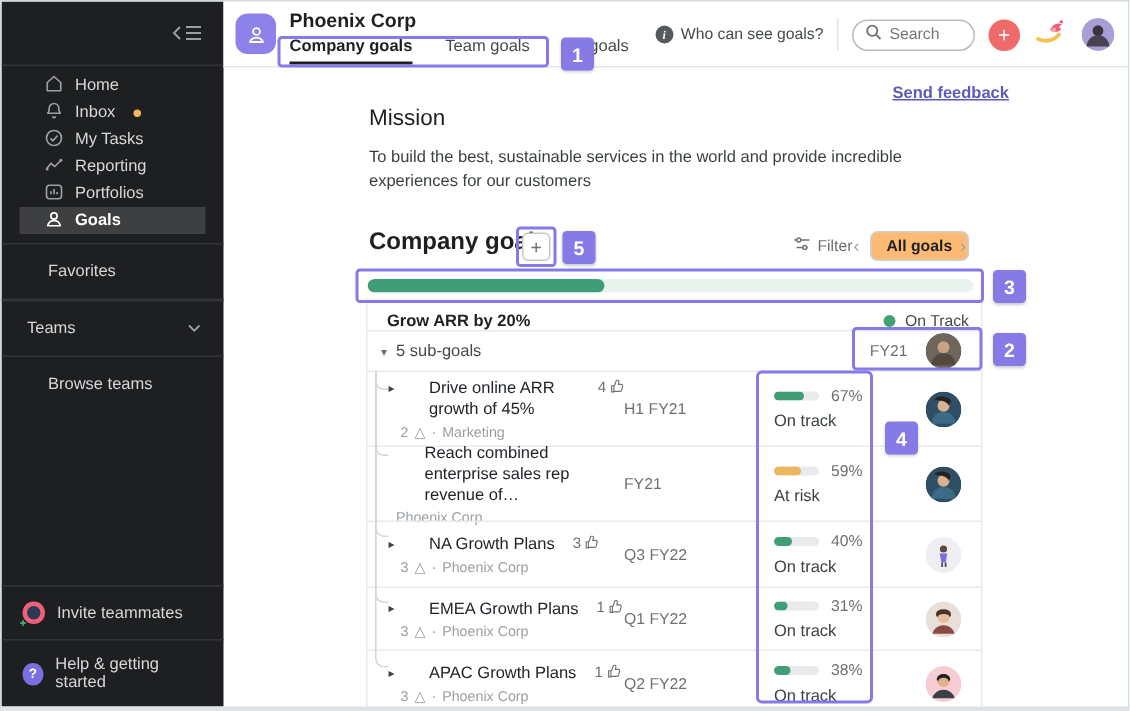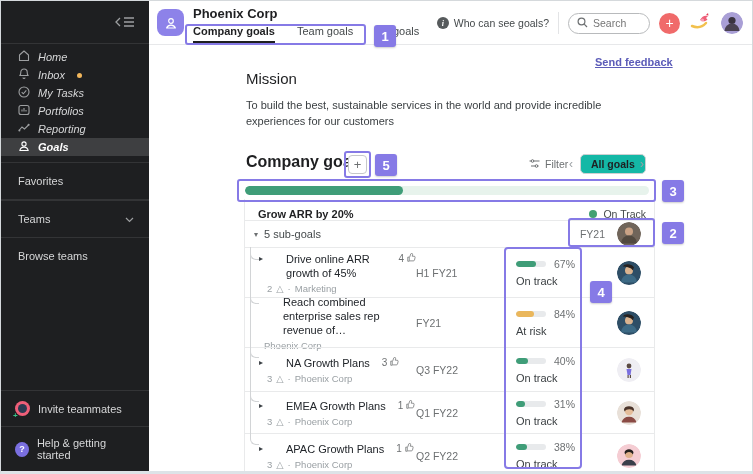--- a/index.html
+++ b/index.html
@@ -7,27 +7,27 @@
   body { font-family:"Liberation Sans","DejaVu Sans",sans-serif; }
   .screen { position:relative; width:753px; height:474px; background:#fff; overflow:hidden;
             border:1px solid #d5d9dc; border-bottom:3px solid #dde3e7; }
 
   
   .sidebar { position:absolute; left:0; top:0; width:148px; height:100%; background:#1e1f21;
              display:flex; flex-direction:column; color:#dcddde; }
   .side-top { height:43px; border-bottom:1px solid #333436; display:flex; align-items:center;
               justify-content:flex-end; padding-right:14px; flex:0 0 auto; }
   .collapse { display:flex; align-items:center; gap:2px; color:#9d9fa1; cursor:pointer; }
-  .side-nav { padding:4px 0 6px; flex:0 0 auto;font-style:italic; }
+  .side-nav { padding:4px 12px 6px; flex:0 0 auto; }
   .nav-item { display:flex; align-items:center; gap:8px; height:18px; padding-left:17px;
               font-size:11px; color:#d6d7d8; cursor:pointer; }
   .nav-item.active { background:#3e3f41; color:#fff; font-weight:bold; }
   .nav-item svg { flex:0 0 auto; }
   .side-div { border-top:1px solid #333436; }
-  .side-label { padding:12px 17px; font-size:11px; color:#d6d7d8; cursor:pointer; }
+  .side-label { padding:12px 31px; font-size:11px; color:#d6d7d8; cursor:pointer; }
   .teams-row { display:flex; align-items:center; justify-content:space-between; padding:12px 15px 12px 17px;
                font-size:11px; color:#d6d7d8; cursor:pointer; }
   .side-bottom { margin-top:auto; }
   .side-util { display:flex; align-items:center; gap:8px; padding:10px 14px; font-size:11px;
                color:#d6d7d8; cursor:pointer; }
   .notif-dot { width:5px; height:5px; border-radius:50%; background:#f2b75c; margin-left:4px; }
   .help-circle { width:15px; height:15px; border-radius:50%; background:#7a6fe0; color:#fff;
                  font-size:9px; font-weight:bold; display:flex; align-items:center; justify-content:center; }
   .invite-circle { width:15px; height:15px; border-radius:50%; background:#ef5f79; position:relative; }
   .invite-circle::after { content:""; position:absolute; left:3px; top:3px; width:9px; height:9px;
@@ -64,21 +64,21 @@
   .mission-text { position:absolute; left:245px; top:96px; width:392px; font-size:11px; line-height:16px; color:#3a3f42; }
   .section-title { position:absolute; left:245px; top:152px; font-size:16px; font-weight:bold; color:#1e1f21; }
   .add-goal-btn { position:absolute; left:347px; top:154px; width:19px; height:19px; border:1px solid #c6c8ca;
                   border-radius:4px; color:#6d7072; font-size:13px; display:flex; align-items:center;
                   justify-content:center; cursor:pointer; background:#fff; line-height:1; }
   .filter-group { position:absolute; left:528px; top:157px; display:flex; align-items:center; gap:5px;
                   font-size:10.5px; color:#6d7072; cursor:pointer; }
   .chev { position:absolute; top:156px; font-size:12px; color:#9ca1a5; cursor:pointer; }
   .range-pill { position:absolute; left:579px; top:153px; height:20px; padding:0 10px; border:1px solid #cdd0d2;
                 border-radius:5px; font-size:10.5px; font-weight:bold; color:#1e1f21; display:flex;
-                align-items:center; cursor:pointer; background:#14b8a6; }
+                align-items:center; cursor:pointer; background:#fdba74; }
   .big-bar { position:absolute; left:244px; top:185px; width:404px; height:9px; border-radius:5px;
              background:#e7f3ec; overflow:hidden; }
   .big-bar-fill { height:100%; border-radius:5px; }
 
   
   .goal-card { position:absolute; left:243px; top:198px; width:411px; height:276px;
                border-left:1px solid #e9eaeb; border-right:1px solid #e9eaeb; overflow:hidden; }
   .goal-title-row { height:21px; display:flex; align-items:flex-end; padding:0 8px 0 13px; }
   .goal-name { font-size:11px; font-weight:bold; color:#1e1f21; }
   .goal-status { margin-left:auto; display:flex; align-items:center; gap:6px; font-size:10.5px; color:#44494b; }
@@ -147,32 +147,32 @@
       </div>
       <div class="nav-item">
         <span><svg width="12" height="12" viewBox="0 0 12 12">
               <circle cx="6" cy="6" r="5" fill="none" stroke="#9d9fa1" stroke-width="1.1"></circle>
               <path d="M3.7 6.2l1.6 1.6 3-3.4" fill="none" stroke="#9d9fa1" stroke-width="1.1"></path>
             </svg></span>
         <span>My Tasks</span>
       </div>
       <div class="nav-item">
         <span><svg width="12" height="12" viewBox="0 0 12 12">
-              <rect x="1" y="1.5" width="10" height="9" rx="2" fill="none" stroke="#9d9fa1" stroke-width="1.1"></rect>
-              <path d="M4 7.5V5.5M6 7.5V4M8 7.5V6" stroke="#9d9fa1" stroke-width="1.1"></path>
-            </svg></span>
-        <span>Portfolios</span>
-      </div>
-      <div class="nav-item">
-        <span><svg width="12" height="12" viewBox="0 0 12 12">
               <path d="M1 8.5l3-3.5 2.5 2L11 2.5" fill="none" stroke="#9d9fa1" stroke-width="1.1"></path>
               <circle cx="1.4" cy="8.6" r="1" fill="#9d9fa1"></circle>
               <circle cx="10.6" cy="2.8" r="1" fill="#9d9fa1"></circle>
             </svg></span>
         <span>Reporting</span>
+      </div>
+      <div class="nav-item">
+        <span><svg width="12" height="12" viewBox="0 0 12 12">
+              <rect x="1" y="1.5" width="10" height="9" rx="2" fill="none" stroke="#9d9fa1" stroke-width="1.1"></rect>
+              <path d="M4 7.5V5.5M6 7.5V4M8 7.5V6" stroke="#9d9fa1" stroke-width="1.1"></path>
+            </svg></span>
+        <span>Portfolios</span>
       </div>
       <div class="nav-item active">
         <span><svg width="12" height="12" viewBox="0 0 12 12">
               <circle cx="6" cy="4" r="2.1" fill="none" stroke="#fff" stroke-width="1.1"></circle>
               <path d="M1.8 10.5a4.3 4.3 0 0 1 8.4 0z" fill="none" stroke="#fff" stroke-width="1.1" stroke-linejoin="round"></path>
             </svg></span>
         <span>Goals</span>
       </div>
     </nav>
     <div class="side-div"></div>
@@ -344,21 +344,21 @@
         <div class="meta">
           <span>Phoenix Corp</span>
         </div>
       </div>
       <div class="col-period">FY21</div>
       <div class="col-value">
         <div class="mini-bar-row">
           <span class="mini-bar">
               <span class="mini-fill" style="display: block; width: 59%; background-color: rgb(234, 183, 92);"></span>
             </span>
-          <span class="pct">84%</span>
+          <span class="pct">59%</span>
         </div>
         <div class="status-txt">At risk</div>
       </div>
       <div class="col-avatar">
           <span class="avatar24">
         <svg width="24" height="24" viewBox="0 0 24 24">
               <circle cx="12" cy="12" r="12" fill="#2e4e66"></circle>
               <circle cx="12" cy="9.5" r="4" fill="#d9b38f"></circle>
               <path d="M6 5.5c1-3 9-3 11 1l-1.5 3c-.5-3-7-4-9.5-4z" fill="#26211f"></path>
               <path d="M4 21.5a8 8 0 0 1 16 0z" fill="#3d6a85"></path>

